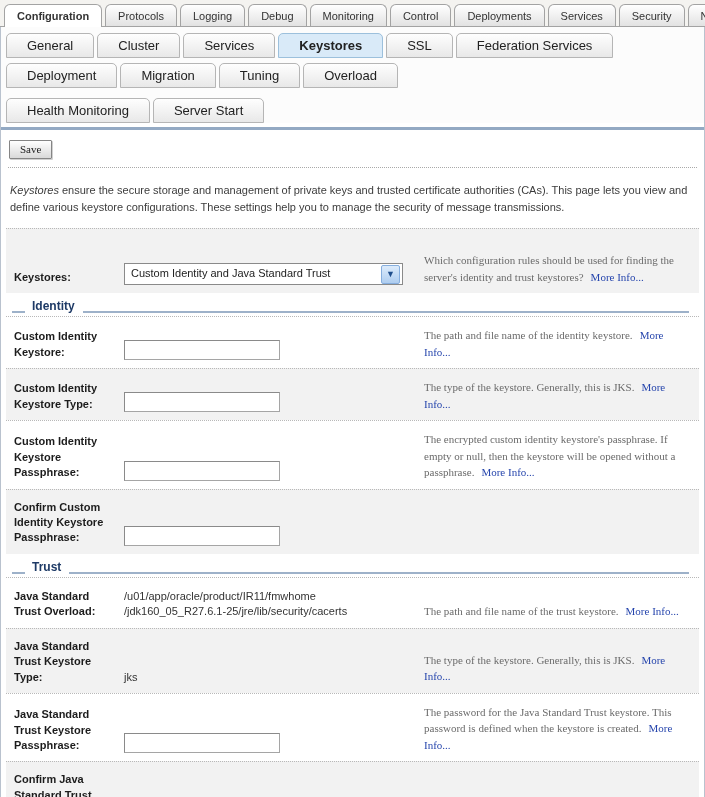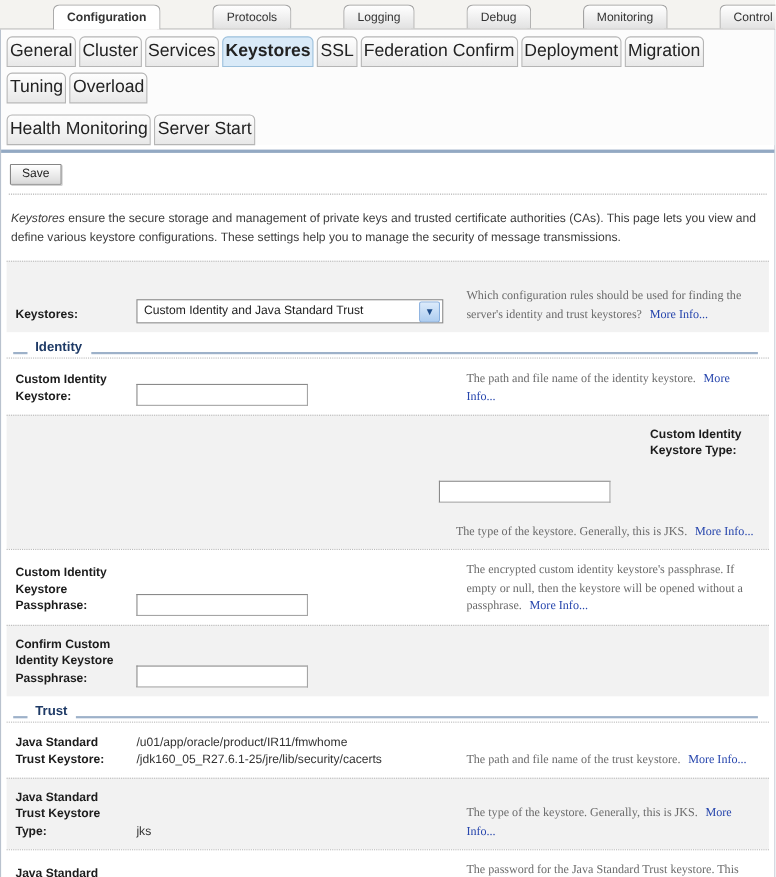--- a/index.html
+++ b/index.html
@@ -4,53 +4,53 @@
 <style>
   html,body { margin:0; padding:0; background:#ffffff; }
   body { font-family:"Liberation Sans", sans-serif; }
   .page { width:705px; }
 
   
   .titlebar { background:#f4f3f0; padding:6px 8px 4px; font-size:12px; font-weight:bold; color:#3a3933; }
 
   
   .tabs1 { display:flex; align-items:flex-end; gap:3px; padding:4px 8px 0 4px; background:#f4f3f0; border-bottom:1px solid #a3a3a3; }
-  .tab1 { font-size:11px; padding:5px 12px 4px; border:1px solid #a3a3a3; border-bottom:none; border-radius:6px 6px 0 0; background:linear-gradient(#ffffff,#e2e2e2); color:#333; cursor:pointer; white-space:nowrap;margin-left:44px; }
+  .tab1 { font-size:11px; padding:5px 12px 4px; border:1px solid #a3a3a3; border-bottom:none; border-radius:6px 6px 0 0; background:linear-gradient(#ffffff,#e2e2e2); color:#333; cursor:pointer; white-space:nowrap; }
   .tab1.active { background:#ffffff; font-weight:bold; margin-bottom:-1px; padding-bottom:5px; }
 
   
   .panel { border-left:1px solid #b9c2ce; border-right:1px solid #b9c2ce; border-bottom:1px solid #c4ccd6; background:#ffffff; }
 
   
   .tabs2 { display:flex; flex-wrap:wrap; gap:3px; row-gap:5px; padding:6px 8px 0 5px; background:#fcfcfc; }
-  .tab2 { font-size:16px; padding:4px 2px; border:1px solid #b5b5b5; border-radius:5px 5px 0 0; background:linear-gradient(#fefefe,#e8e8e8); color:#222; cursor:pointer; white-space:nowrap; }
+  .tab2 { font-size:13px; padding:4px 20px; border:1px solid #b5b5b5; border-radius:5px 5px 0 0; background:linear-gradient(#fefefe,#e8e8e8); color:#222; cursor:pointer; white-space:nowrap; }
   .tab2.active { background:#d9eaf8; border-color:#9cc0dc; font-weight:bold; }
   .tab-break { flex-basis:100%; height:0; }
   .tabrule { height:3px; background:#93a9c3; margin-top:4px; }
 
   
   .content { padding:0 5px 6px; }
   .btnrow { padding:9px 3px 8px; }
-  .btn { font-family:Liberation Sans, sans-serif; font-size:11px; padding:2px 10px 3px; color:#222; background:linear-gradient(#ffffff,#d9d9d9); border:1px solid #858585; border-radius:1px; box-shadow:1px 1px 0 rgba(0,0,0,0.18); cursor:pointer; }
+  .btn { font-family:Liberation Serif, serif; font-size:11px; padding:2px 10px 3px; color:#222; background:linear-gradient(#ffffff,#d9d9d9); border:1px solid #858585; border-radius:1px; box-shadow:1px 1px 0 rgba(0,0,0,0.18); cursor:pointer; }
   .dotted { border-top:1px dotted #a9a9a9; margin:0 2px; }
 
   .intro { font-size:11px; color:#3c3c3c; line-height:1.55; padding:14px 8px 12px 4px; margin:0; }
   .intro .kw { font-style:italic; }
 
   
   .formrow { display:flex; border-top:1px dotted #b8b8b8;align-items:flex-end; }
   .formrow.gray { background:#f2f2f2; }
   .col-label { width:116px; box-sizing:border-box; padding:10px 4px 8px 8px; font-weight:bold; font-size:11px; color:#1c1c1c; line-height:1.4; }
   .col-control { width:302px; box-sizing:border-box; padding:10px 6px 8px 2px; font-size:11px; color:#333; line-height:1.4; }
   .col-help { flex:1; box-sizing:border-box; padding:10px 14px 8px 0; font-size:11px; color:#6b6b6b; line-height:1.5;font-family:Liberation Serif, serif; }
   .morelink { color:#2746ad; text-decoration:none; margin-left:7px; cursor:pointer; }
 
   .rh-keystores { min-height:64px; }
   .rh-cik { min-height:50px; }
-  .rh-cikt { min-height:48px;flex-direction:column; }
+  .rh-cikt { min-height:48px; }
   .rh-cikp { min-height:60px; }
   .rh-ccikp { min-height:48px; }
   .rh-jstk { min-height:50px; }
   .rh-jstkt { min-height:58px; }
   .rh-jstkp { min-height:58px; }
   .rh-cjstkp { min-height:64px; }
 
   .txt { width:148px; height:16px; font-family:inherit; font-size:11px; padding:1px 3px; background:#fff; border:1px solid #a5a5a5; border-top-color:#8a8a8a; border-left-color:#8a8a8a; }
 
   .selectbox { width:279px; box-sizing:border-box; height:22px; border:1px solid #8a8a8a; background:#fff; display:flex; align-items:center; padding:0 2px 0 6px; cursor:pointer; }
@@ -85,21 +85,21 @@
   </div>
 
   <div class="panel">
 
     <div class="tabs2">
       <div class="tab2">General</div>
       <div class="tab2">Cluster</div>
       <div class="tab2">Services</div>
       <div class="tab2 active">Keystores</div>
       <div class="tab2">SSL</div>
-      <div class="tab2">Federation Confirm</div>
+      <div class="tab2">Federation Services</div>
       <div class="tab2">Deployment</div>
       <div class="tab2">Migration</div>
       <div class="tab2">Tuning</div>
       <div class="tab2">Overload</div>
       <div class="tab-break"></div>
       <div class="tab2">Health Monitoring</div>
       <div class="tab2">Server Start</div>
     </div>
     <div class="tabrule"></div>
 
@@ -161,21 +161,21 @@
         <div class="col-help"></div>
       </div>
 
       <div class="section">
         <span class="section-dash"></span>
         <span class="section-label">Trust</span>
         <span class="section-rule"></span>
       </div>
 
       <div class="formrow rh-jstk">
-        <div class="col-label">Java Standard Trust Keystore:</div>
+        <div class="col-label">Java Standard Trust Overload:</div>
         <div class="col-control">
           <div class="valline">/u01/app/oracle/product/IR11/fmwhome</div>
           <div class="valline">/jdk160_05_R27.6.1-25/jre/lib/security/cacerts</div>
         </div>
         <div class="col-help"><span>The path and file name of the trust keystore.</span><a class="morelink">More Info...</a></div>
       </div>
 
       <div class="formrow gray rh-jstkt">
         <div class="col-label">Java Standard Trust Keystore Type:</div>
         <div class="col-control">jks</div>

